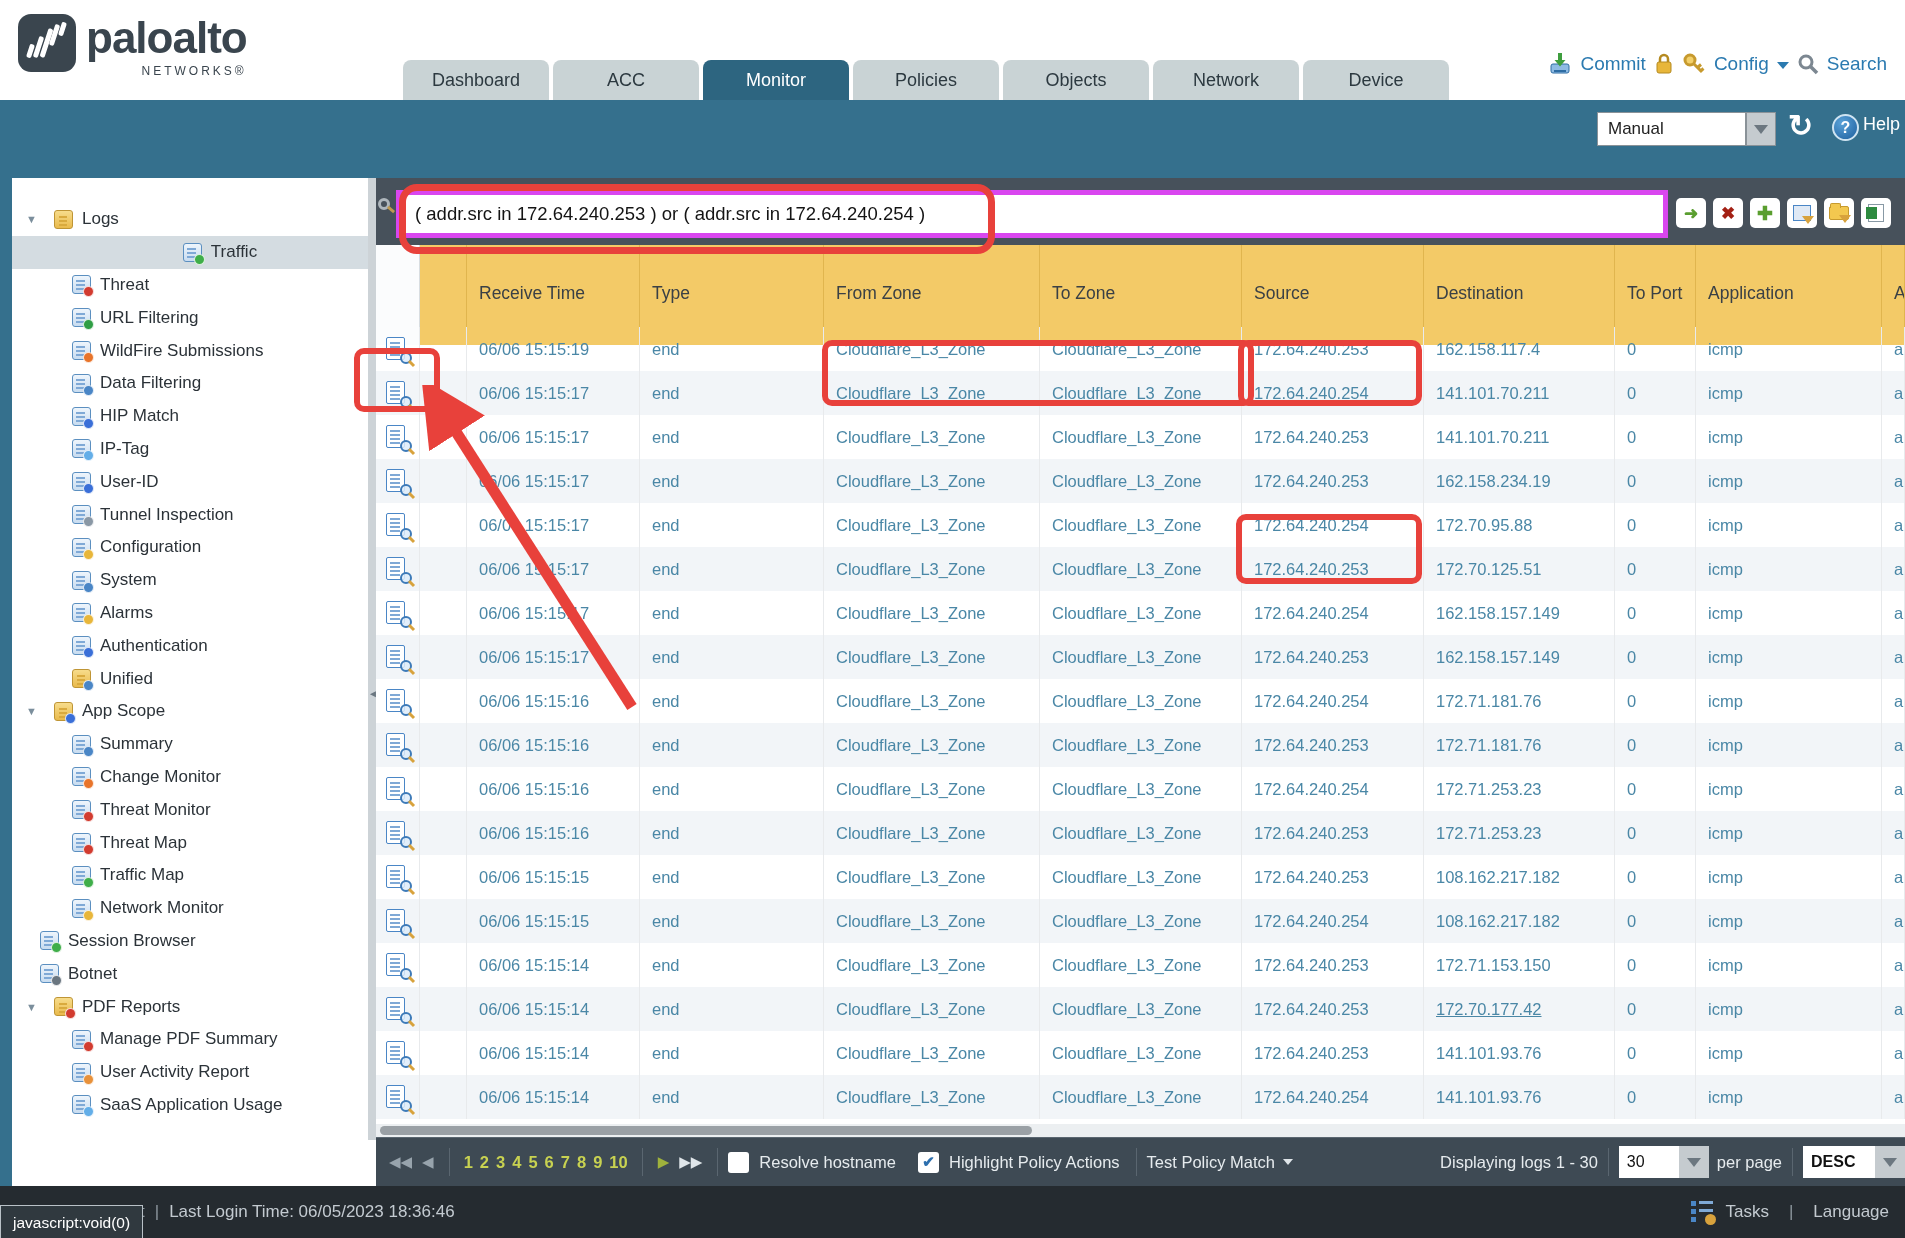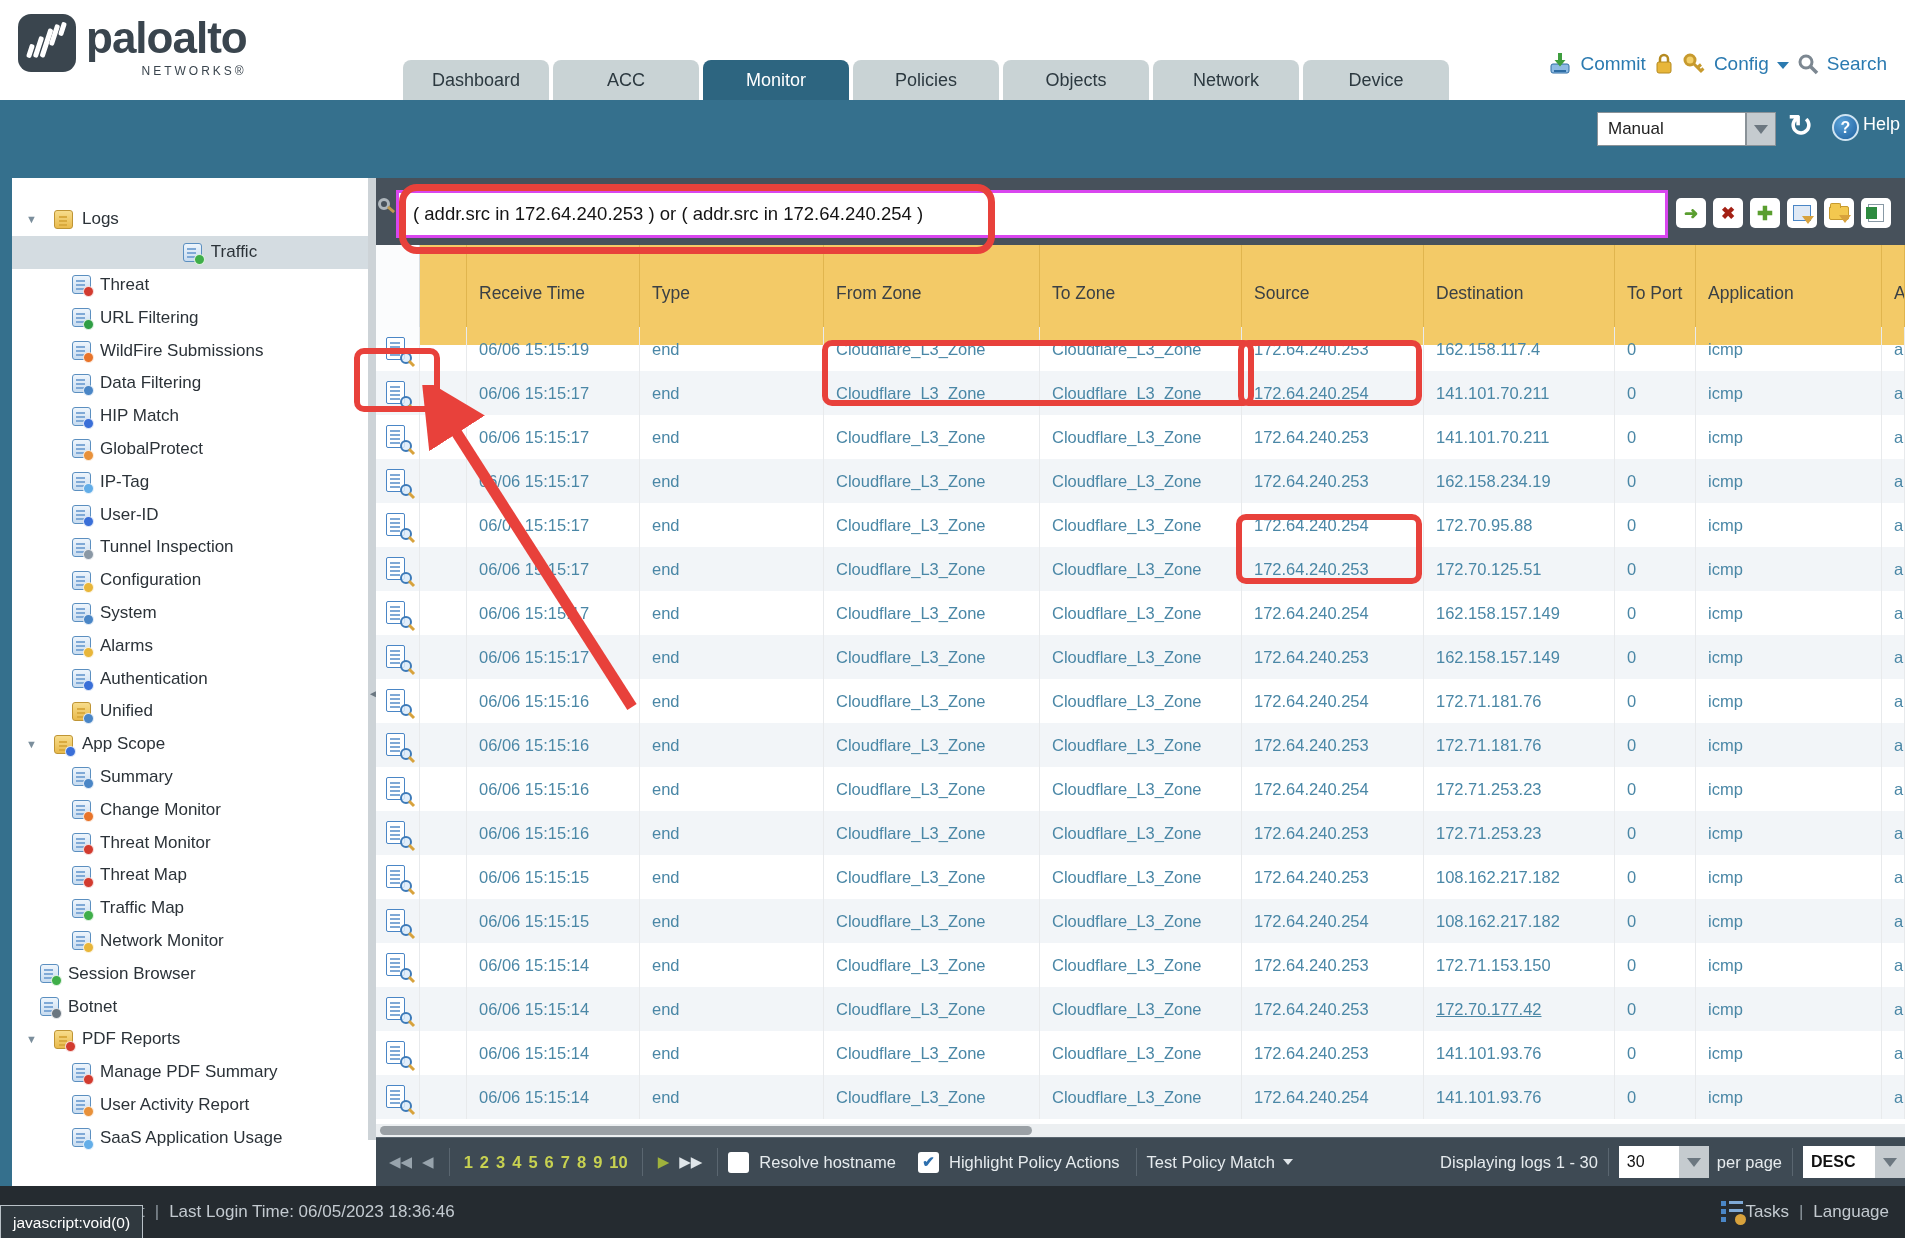--- a/index.html
+++ b/index.html
@@ -61,21 +61,21 @@
   .chip .badge{position:absolute;right:-4px;bottom:-4px;width:11px;height:11px;border-radius:50%;
                border:1px solid rgba(255,255,255,.8);box-sizing:border-box;}
   .splitter{position:absolute;left:368px;top:178px;width:8px;height:962px;background:#cdd3d7;}
   .splitter .hdl{position:absolute;left:0px;top:510px;font-size:10px;color:#6b7780;}
 
   
   .filter-band{position:absolute;left:376px;top:178px;width:1529px;height:67px;background:#47515b;}
   .filter-mag{position:absolute;left:378px;top:198px;width:20px;height:20px;}
   .filter-mag i{display:block;width:12px;height:12px;border:3px solid #aeb6bc;border-radius:50%;box-sizing:border-box;}
   .filter-mag b{display:block;width:8px;height:3px;background:#c09a50;transform:rotate(40deg);margin:-2px 0 0 9px;}
-  .filter-input{position:absolute;left:396px;top:190px;width:1272px;height:48px;border:3px solid #d946ef;
+  .filter-input{position:absolute;left:396px;top:190px;width:1272px;height:48px;border:5px solid #d946ef;
                 background:#fff;font-family:"Liberation Sans",sans-serif;font-size:18.5px;color:#141414;
                 padding:0 14px;box-sizing:border-box;}
   .fbtns{position:absolute;left:1676px;top:198px;display:flex;gap:7px;}
   .fbtn{width:30px;height:30px;background:#fff;border-radius:5px;display:flex;align-items:center;
         justify-content:center;font-size:17px;font-weight:700;cursor:pointer;}
   .fbtn .g-arrow{color:#5a9e2f;}
   .fbtn .g-x{color:#a32014;}
   .fbtn .g-plus{color:#5a9e2f;font-size:19px;}
   .mini-save{width:18px;height:16px;background:#dfe9f5;border:1.5px solid #4a86c6;position:relative;box-sizing:border-box;}
   .mini-save::after{content:"";position:absolute;right:-4px;bottom:-4px;border-left:6px solid transparent;
@@ -130,21 +130,21 @@
   .selbox{height:32px;background:#fff;color:#111;display:flex;align-items:center;padding:0 8px;font-size:16px;}
   .selbox.bold{font-weight:700;}
   .selarrow{width:30px;height:32px;background:#c5cbcf;display:flex;align-items:center;justify-content:center;cursor:pointer;}
   .selarrow i{width:0;height:0;border-left:7px solid transparent;border-right:7px solid transparent;border-top:9px solid #6c7780;}
 
   
   .statusbar{position:absolute;left:0;top:1186px;width:1905px;height:52px;background:#252b30;
              color:#c3cad0;font-size:17px;display:flex;align-items:center;}
   .statusbar .dim{color:#8d979e;}
   .statusbar .sep{margin:0 10px;color:#8d979e;}
-  .st-right{margin-left:auto;display:flex;align-items:center;gap:0;padding-right:16px;}
+  .st-right{margin-left:auto;display:flex;align-items:center;gap:10px;padding-right:16px;}
   .tasks-icon{position:relative;width:24px;height:22px;}
   .tasks-icon i{position:absolute;left:0;width:5px;height:5px;background:#4a86c6;}
   .tasks-icon i:nth-child(1){top:0}.tasks-icon i:nth-child(2){top:8px}.tasks-icon i:nth-child(3){top:16px}
   .tasks-icon b{position:absolute;left:8px;top:0;width:14px;height:3px;background:#7fa9d6;box-shadow:0 8px 0 #7fa9d6;}
   .tasks-icon u{position:absolute;right:-1px;bottom:-2px;width:11px;height:11px;border-radius:50%;background:#d8a23c;}
 
   .tooltip{position:absolute;left:0px;top:1205px;background:#30393f;border:1px solid #b9c1c7;
            color:#fff;font-size:15.5px;padding:8px 12px;z-index:60;}
 
   
@@ -261,27 +261,20 @@
         <div class="nav-item lvl1">
           <div class="pad"></div>
           <div class="chip doc">
             <div class="badge" style="background: rgb(58, 111, 216);"></div>
           </div>
           <div>HIP Match</div>
         </div>
         <div class="nav-item lvl1">
           <div class="pad"></div>
           <div class="chip doc">
-            <div class="badge" style="background: rgb(232, 145, 58);"></div>
-          </div>
-          <div>GlobalProtect</div>
-        </div>
-        <div class="nav-item lvl1">
-          <div class="pad"></div>
-          <div class="chip doc">
             <div class="badge" style="background: rgb(99, 174, 232);"></div>
           </div>
           <div>IP-Tag</div>
         </div>
         <div class="nav-item lvl1">
           <div class="pad"></div>
           <div class="chip doc">
             <div class="badge" style="background: rgb(58, 111, 216);"></div>
           </div>
           <div>User-ID</div>

